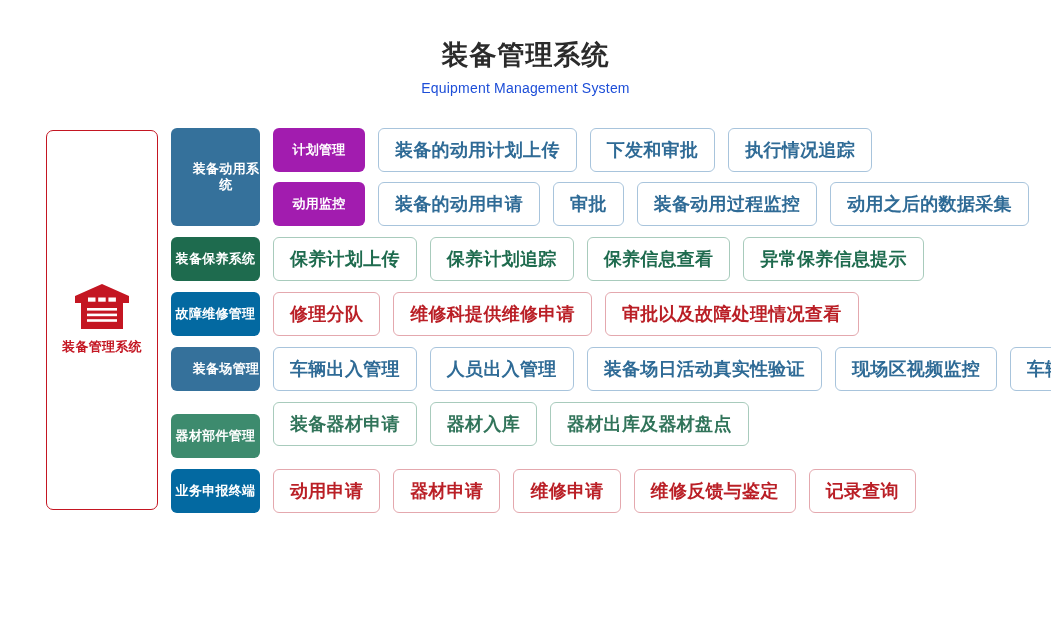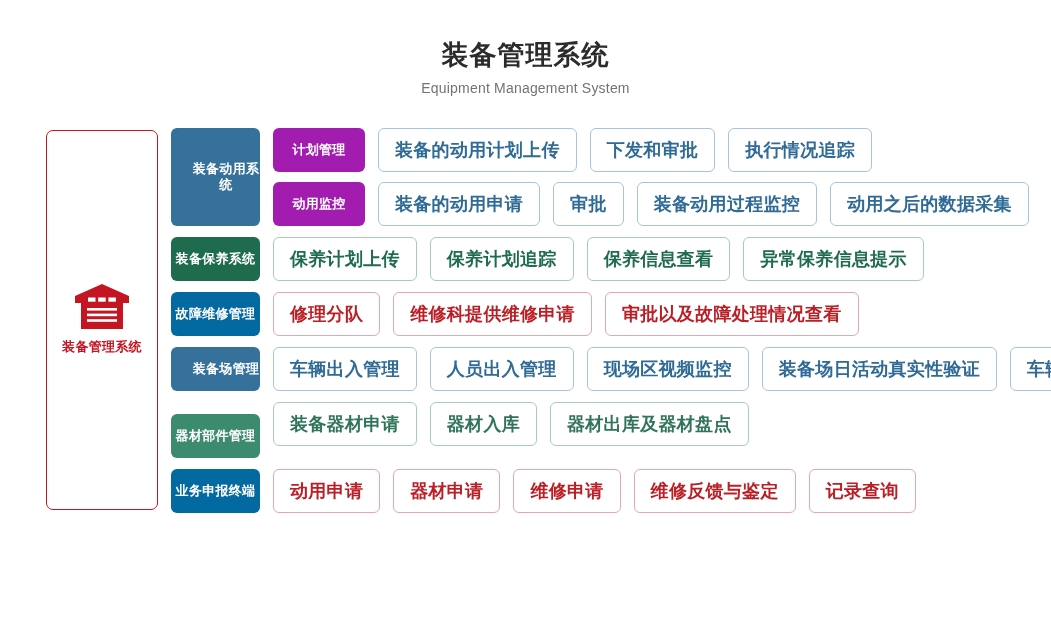--- a/index.html
+++ b/index.html
@@ -30,21 +30,21 @@
   .title-cn {
     font-size: 27px;
     font-weight: bold;
     color: #2b2b2b;
     letter-spacing: 1px;
     line-height: 1.3;
   }
   .title-en {
     margin-top: 7px;
     font-size: 14px;
-    color: #737373;
+    color: #1d4ed8;
     letter-spacing: 0.2px;
   }
 
   
   .logo-panel {
     position: absolute;
     left: 46px;
     top: 130px;
     width: 112px;
     height: 380px;
@@ -207,22 +207,22 @@
             <div class="leaf red">审批以及故障处理情况查看</div>
           </div>
         </div>
       </div>
       <div class="row">
         <div class="cat blue single">装备场管理</div>
         <div class="rowbody">
           <div class="subrow">
             <div class="leaf blue">车辆出入管理</div>
             <div class="leaf blue">人员出入管理</div>
+            <div class="leaf blue">装备场日活动真实性验证</div>
             <div class="leaf blue">现场区视频监控</div>
-            <div class="leaf blue">装备场日活动真实性验证</div>
             <div class="leaf blue">车辆在位情况识别</div>
           </div>
         </div>
       </div>
       <div class="row">
         <div class="cat mgreen single">器材部件管理</div>
         <div class="rowbody">
           <div class="subrow">
             <div class="leaf mgreen">装备器材申请</div>
             <div class="leaf mgreen">器材入库</div>

